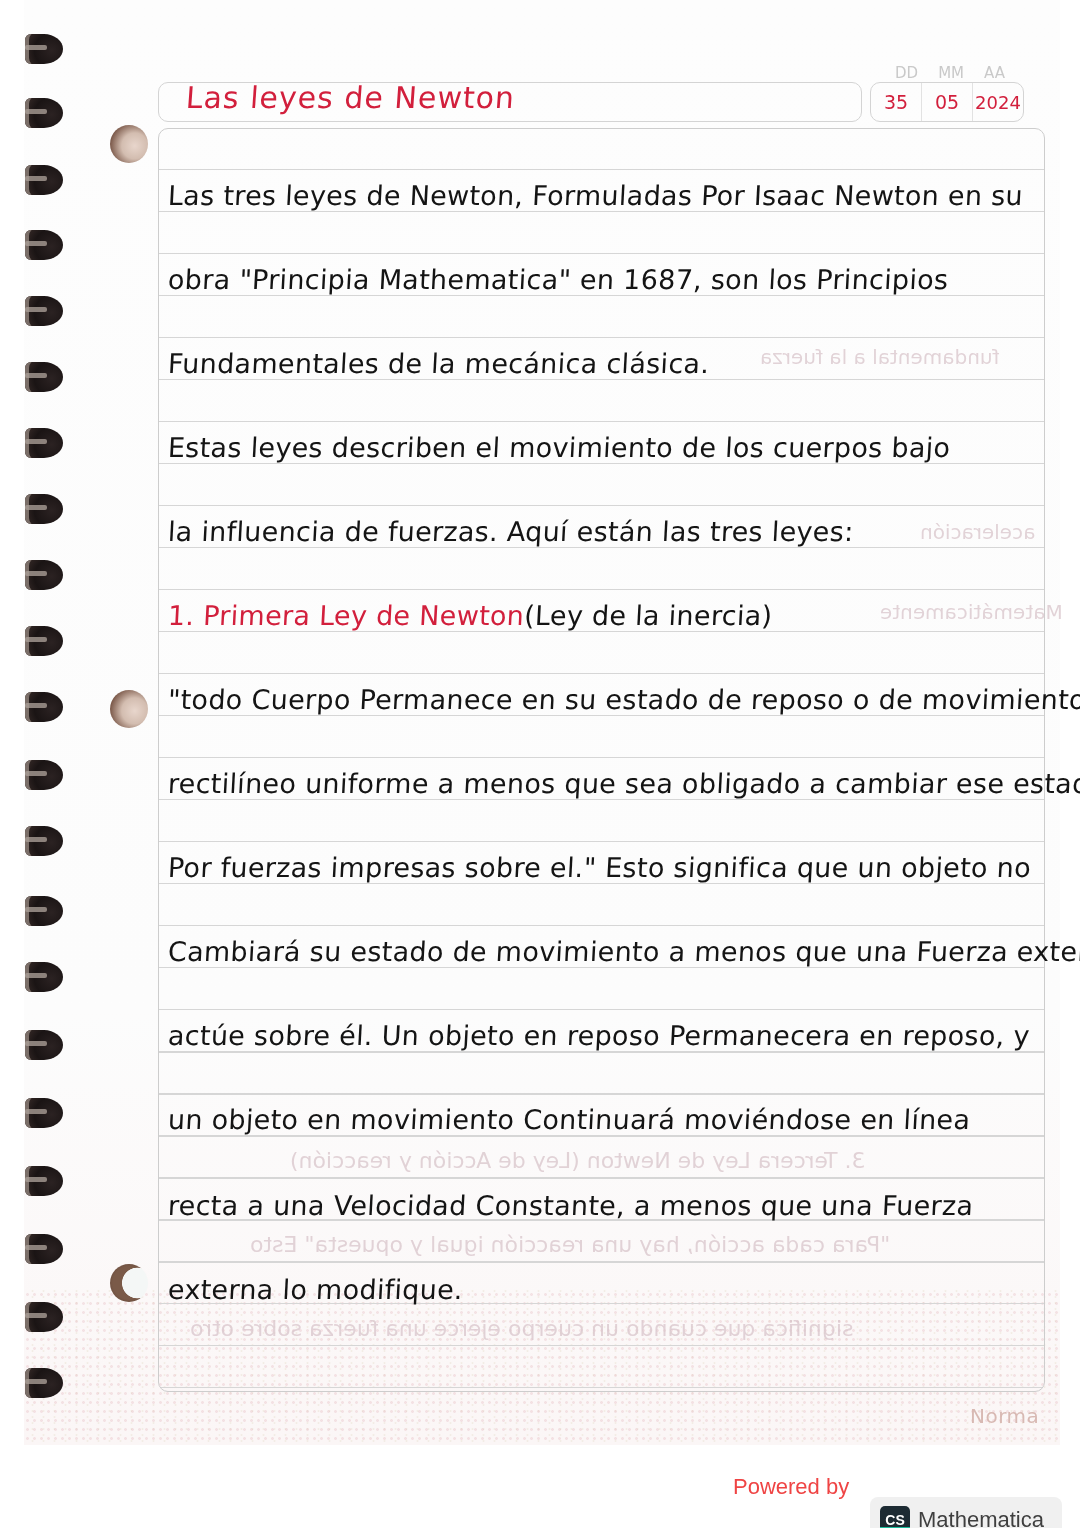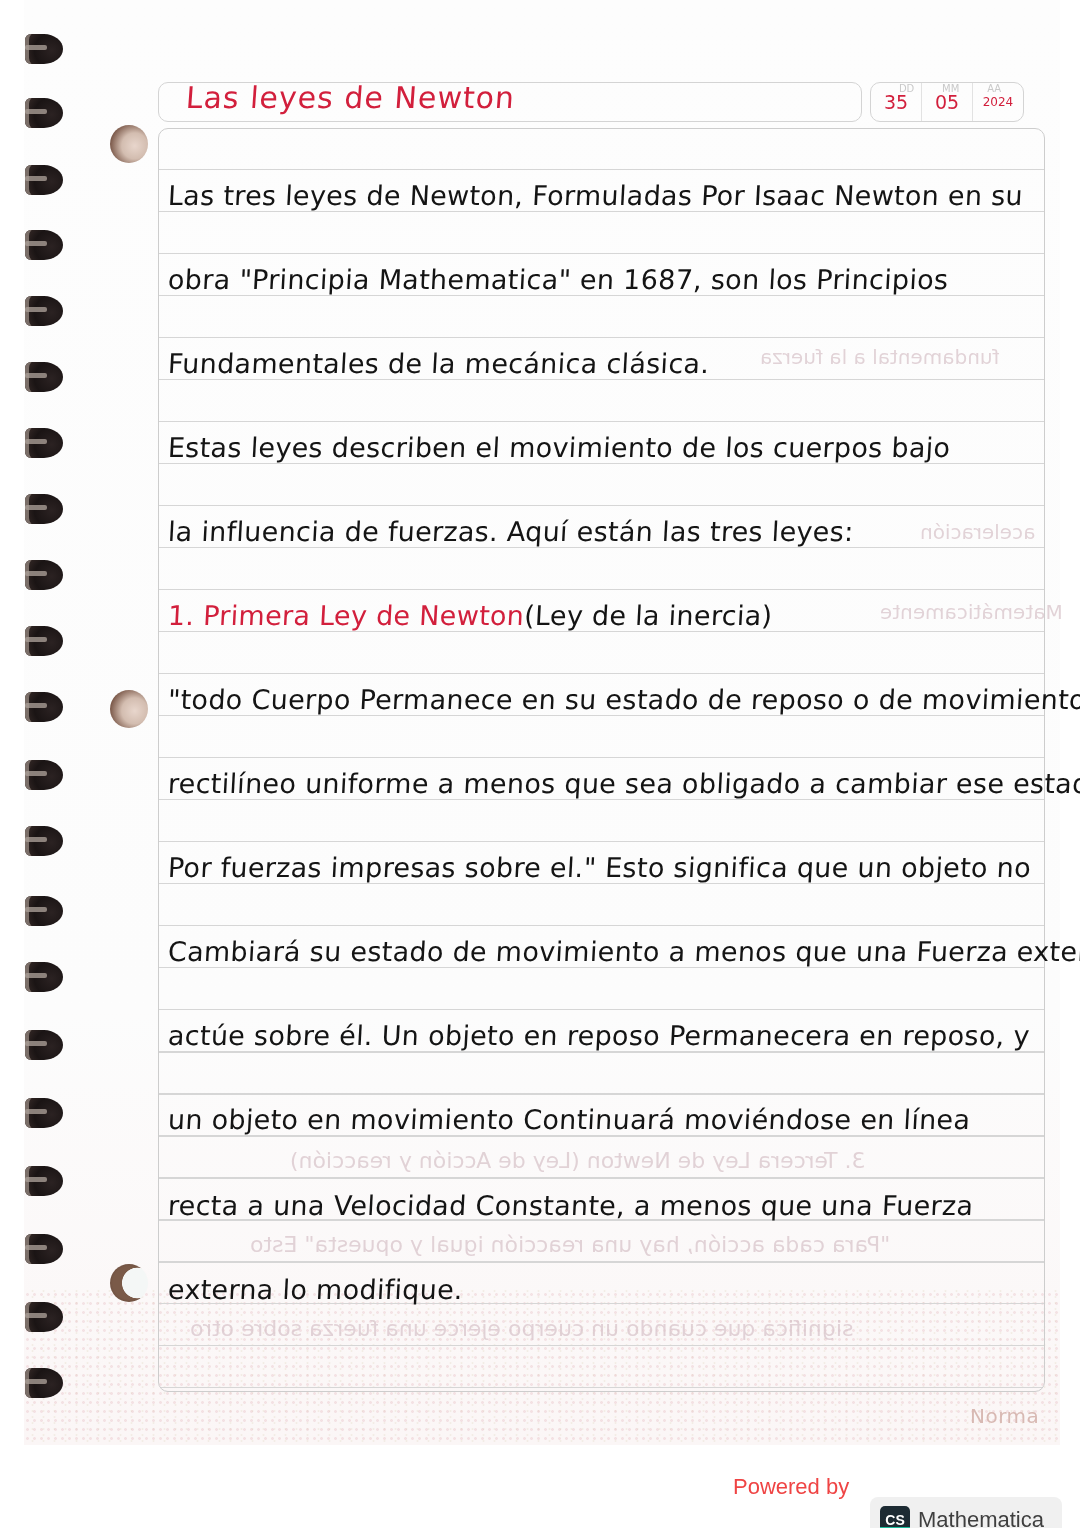--- a/index.html
+++ b/index.html
@@ -50,24 +50,24 @@
     letter-spacing: 1px; transform: skewX(-4deg);
   }
   .date-box {
     position: absolute; left: 870px; top: 82px; width: 152px; height: 38px;
     border: 1.5px solid #d4d4d4; border-radius: 10px; display: flex;
   }
   .date-cell {
     flex: 1; display: flex; align-items: center; justify-content: center;
     color: #d21f3c; font-size: 19px; border-right: 1px solid #e2e2e2;
   }
-  .date-cell:last-child { border-right: none; font-size: 12px; }
+  .date-cell:last-child { border-right: none; font-size: 18px; }
   .date-labels {
-    position: absolute; left: 885px; top: 83px; width: 130px; display: flex;
-    justify-content: space-around; font-size: 10px; color: #c9c9c9;
+    position: absolute; left: 885px; top: 64px; width: 130px; display: flex;
+    justify-content: space-around; font-size: 15px; color: #c9c9c9;
   }
   
   .write-box {
     position: absolute; left: 158px; top: 128px; width: 885px; height: 1262px;
     border: 1.5px solid #cdcdcd; border-radius: 10px;
     background-image: repeating-linear-gradient(180deg,
       transparent 0px, transparent 40px, #d6d6d6 40px, #d6d6d6 41.5px, transparent 41.5px, transparent 42px);
     background-position: 0 0;
   }
   .line {

